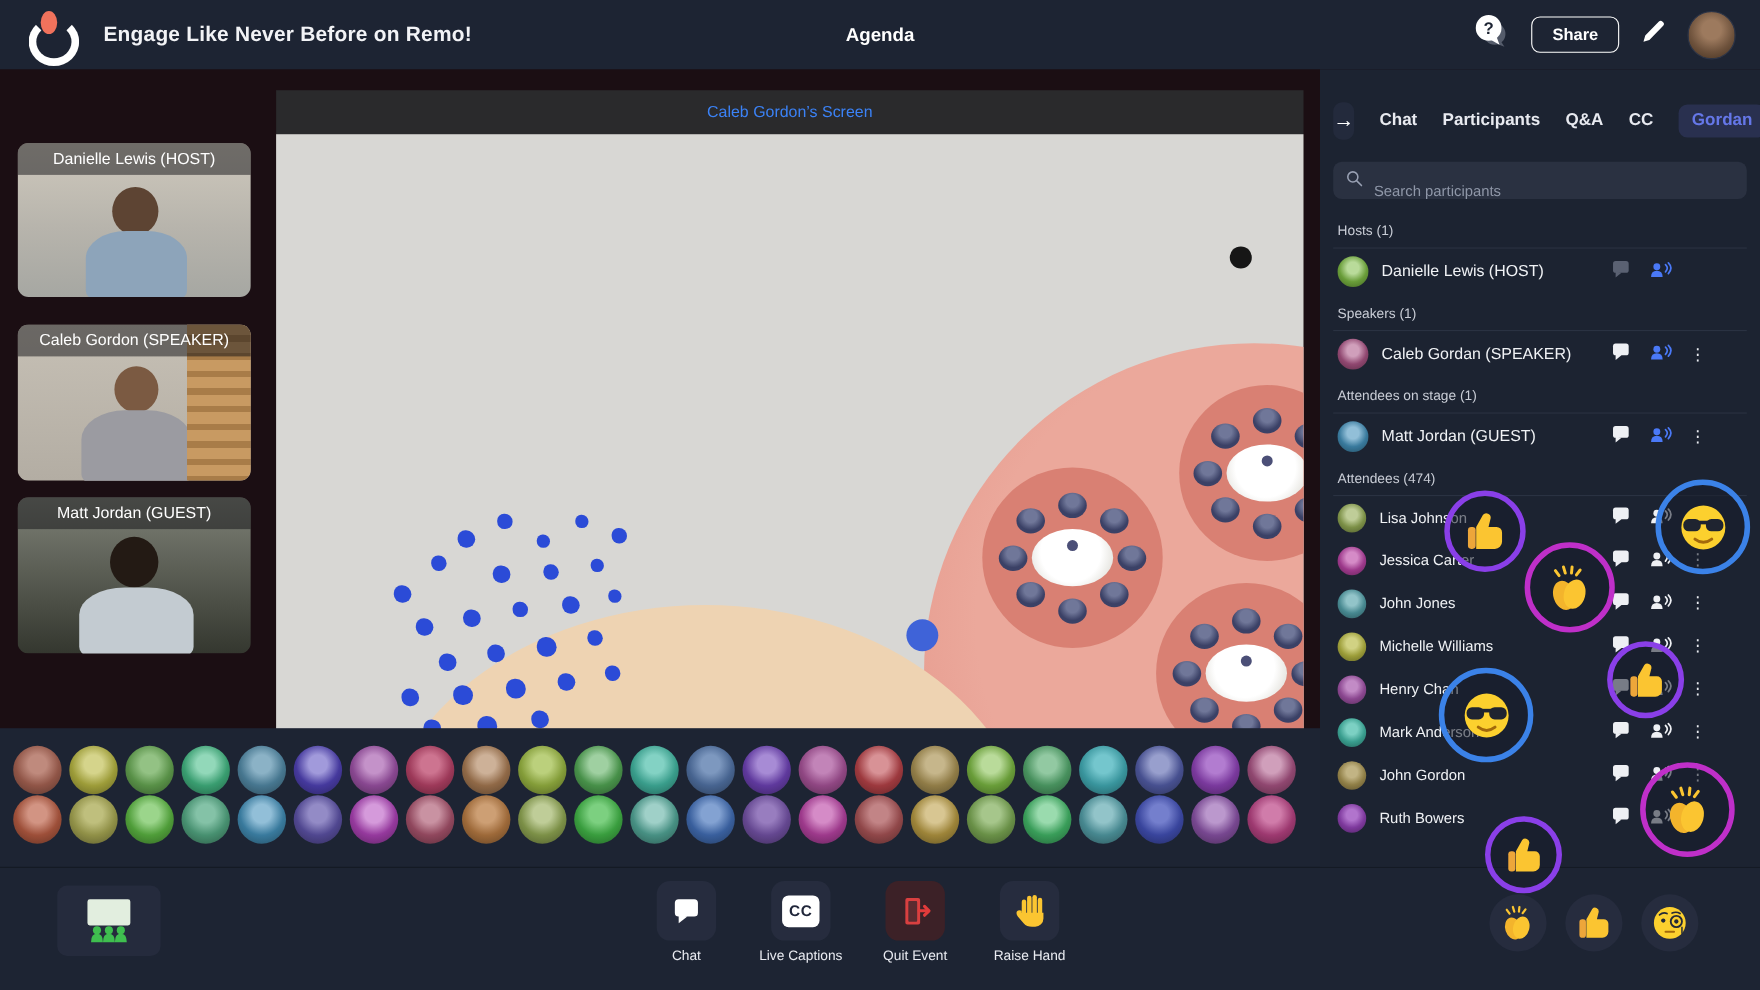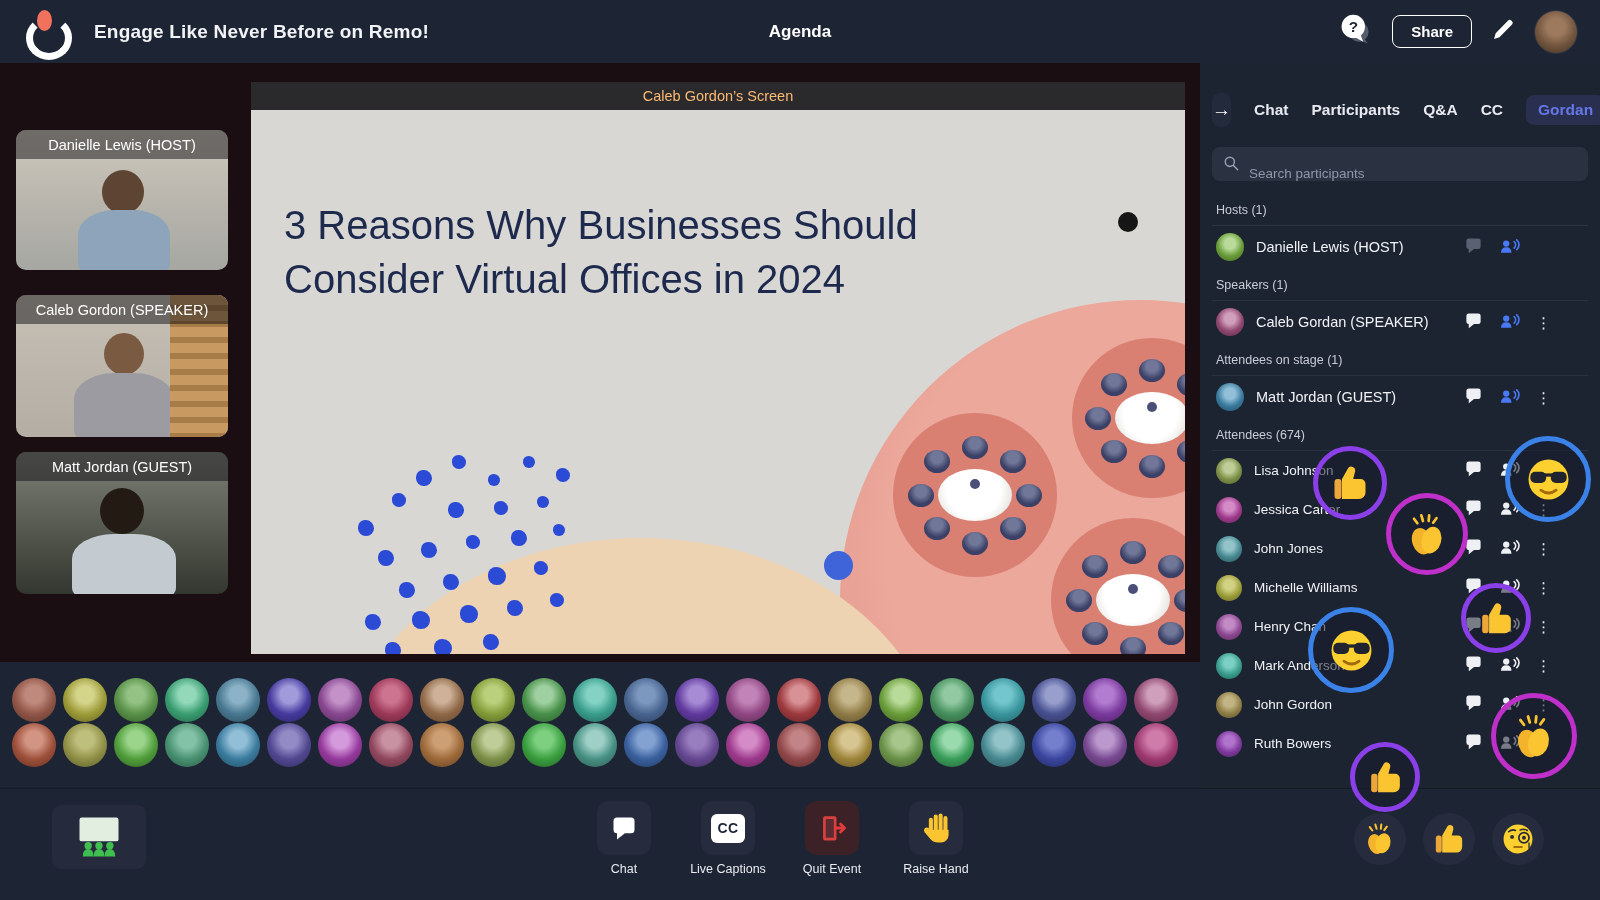--- a/index.html
+++ b/index.html
@@ -31,21 +31,21 @@
   .vt1 .scene{background:linear-gradient(180deg,#c6c0b5,#b3ada3);}
   .vt1 .scene:after{content:"";position:absolute;right:0;top:0;width:58px;height:100%;background:repeating-linear-gradient(180deg,#c89a62 0 10px,#a87c48 10px 16px);}
   .vt1 .head{left:88px;top:38px;width:40px;height:42px;background:#7b5a42;}
   .vt1 .body{left:58px;top:78px;width:100px;height:66px;background:#9b9ba1;}
   .vt2{top:389px;height:142px;}
   .vt2 .scene{background:linear-gradient(180deg,#7e8177,#4a4d44 70%,#34372f);}
   .vt2 .head{left:84px;top:36px;width:44px;height:46px;background:#231a14;}
   .vt2 .body{left:56px;top:82px;width:104px;height:62px;background:#c3cbd1;}
 
   .screen{position:absolute;left:251px;top:19px;width:934px;height:572px;}
-  .screen-head{height:28px;background:#2a2a2c;color:#fdba74;font-size:14.5px;display:flex;align-items:center;justify-content:center;}
+  .screen-head{height:40px;background:#2a2a2c;color:#3b82f6;font-size:14.5px;display:flex;align-items:center;justify-content:center;}
   .slide{position:relative;width:934px;height:544px;background:#d8d7d4;overflow:hidden;}
   .slide-title{position:absolute;left:33px;top:88px;width:690px;color:#1e2a4d;font-size:40px;line-height:1.36;font-weight:500;}
   .dot-black{position:absolute;left:867px;top:102px;width:20px;height:20px;border-radius:50%;background:#161616;}
   .blob-beige{position:absolute;left:90px;top:428px;width:600px;height:470px;border-radius:50%;background:radial-gradient(circle at 45% 30%,#eeD3b2 0 60%,#e6c5a2 100%);}
   .circle-salmon{position:absolute;left:589px;top:190px;width:600px;height:600px;border-radius:50%;background:radial-gradient(circle at 50% 42%,#eba89b 0 55%,#e49689 84%,#de8b7e 100%);}
   .cluster{position:absolute;border-radius:50%;background:#d98073;}
   .chair{position:absolute;border-radius:50%;background:radial-gradient(circle at 50% 32%,#707799 0 28%,#3b4166 62%);}
   .table-top{position:absolute;border-radius:50%;background:radial-gradient(circle at 48% 40%,#ffffff 0 55%,#e6e5e0 80%,#cfcec8 100%);}
   .table-fig{position:absolute;border-radius:50%;background:#4b4f77;}
   .bluedot{position:absolute;background:#2b4bd7;}
@@ -116,21 +116,20 @@
           <div class="body"></div>
         </div>
       <div class="vt-label">Matt Jordan (GUEST)</div>
     </div>
 
     <div class="screen">
       <div class="screen-head">Caleb Gordon’s Screen</div>
       <div class="slide" id="slide">
         <div class="circle-salmon"></div>
         <div class="blob-beige"></div>
-        <div class="slide-title">3 Reasons Why Businesses Should Consider Virtual Offices in 2024</div>
         <div class="dot-black"></div>
         <div class="dot-blue-big"></div>
       <div class="bluedot" style="left: 201px; top: 345px; width: 14px; height: 14px; border-radius: 46% 54% 50% 50%;"></div>
           <div class="bluedot" style="left: 165px; top: 360px; width: 16px; height: 16px; border-radius: 46% 54% 50% 50%;"></div>
           <div class="bluedot" style="left: 141px; top: 383px; width: 14px; height: 14px; border-radius: 46% 54% 50% 50%;"></div>
           <div class="bluedot" style="left: 107px; top: 410px; width: 16px; height: 16px; border-radius: 46% 54% 50% 50%;"></div>
           <div class="bluedot" style="left: 237px; top: 364px; width: 12px; height: 12px; border-radius: 46% 54% 50% 50%;"></div>
           <div class="bluedot" style="left: 272px; top: 346px; width: 12px; height: 12px; border-radius: 46% 54% 50% 50%;"></div>
           <div class="bluedot" style="left: 305px; top: 358px; width: 14px; height: 14px; border-radius: 46% 54% 50% 50%;"></div>
           <div class="bluedot" style="left: 197px; top: 392px; width: 16px; height: 16px; border-radius: 46% 54% 50% 50%;"></div>
@@ -413,21 +412,21 @@
                 <g fill="#4a79f7">
                   <circle cx="11" cy="11" r="4.8"></circle>
                   <path d="M3 25 q0-8.5 8-8.5 q8 0 8 8.5 z"></path>
                 </g>
                 <path d="M23 8 q5 4.5 0 10" stroke="#4a79f7" stroke-width="2.4" fill="none" stroke-linecap="round"></path>
                 <path d="M27 5.5 q7 7 0 15" stroke="#4a79f7" stroke-width="2.4" fill="none" stroke-linecap="round"></path>
               </svg></span>
             <div class="kebab">⋮</div>
           </div>
         </div>
-        <div class="sec-h">Attendees (674)</div>
+        <div class="sec-h">Attendees (474)</div>
         <div class="sec-div"></div>
         <div class="p-row small">
           <div class="p-av" style="background: radial-gradient(circle at 50% 38%, rgb(191, 205, 152) 0px, rgb(191, 205, 152) 24%, rgb(124, 144, 71) 56%, rgb(77, 89, 44) 100%);"></div>
           <div class="p-name">Lisa Johnson</div>
           <div class="row-icons">
             <span><svg width="19" height="19" viewBox="0 0 32 32" xmlns="http://www.w3.org/2000/svg">
                 <g fill="#eef0f4">
                   <rect x="4" y="4" width="24" height="18" rx="4"></rect>
                   <path d="M8 20 v9 l9-7z"></path>
                 </g>

